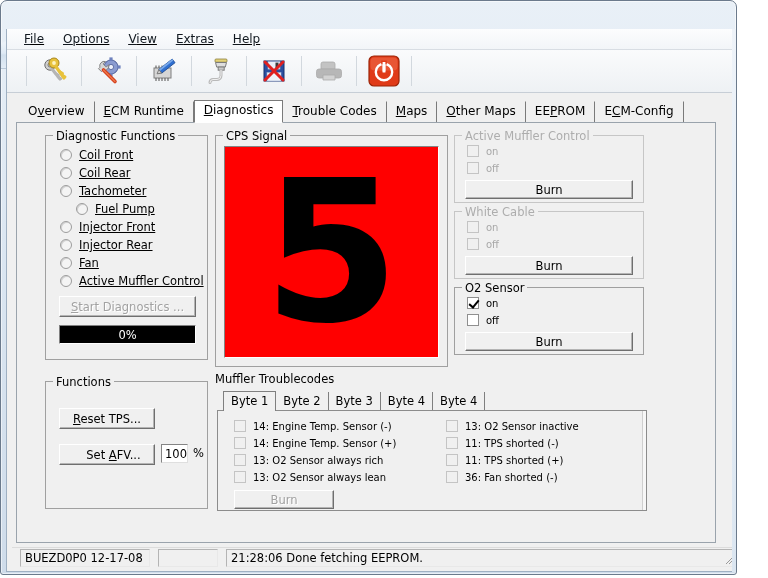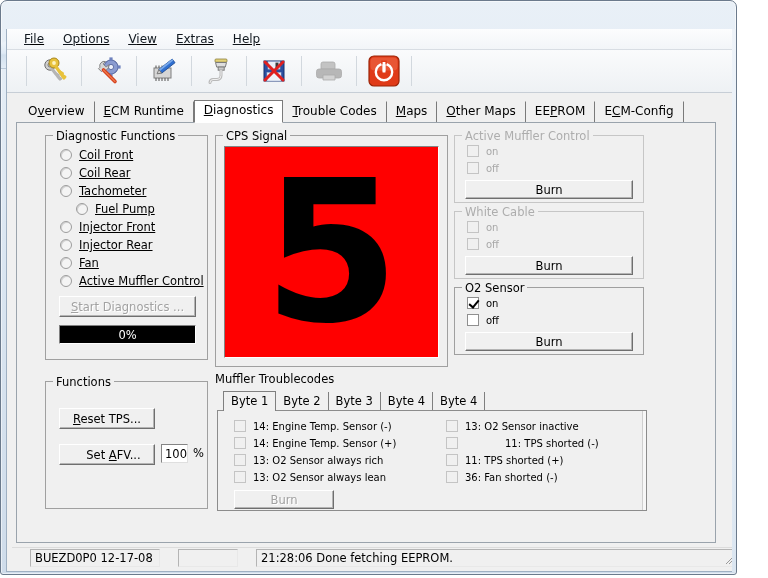--- a/index.html
+++ b/index.html
@@ -323,21 +323,21 @@
     display: flex; align-items: stretch;
   }
   .sb-cell {
     border: 1px solid #b4b4b4;
     border-right-color: #e8e8e8;
     border-bottom-color: #e8e8e8;
     font-size: 11.5px; color: #000;
     display: flex; align-items: center;
     padding-left: 4px;
     white-space: nowrap;
-    margin: 1px 0 1px 18px;
+    margin: 1px 0 1px 8px;
   }
   #sb1 { width: 130px; }
   #sb2 { width: 60px; }
   #sb3 { flex: 1; position: relative; margin-right: 1px; }
   #sb-grip {
     position: absolute; right: 2px; bottom: 1px;
     width: 12px; height: 12px;
   }
 
   
@@ -650,21 +650,21 @@
         </div>
         <div class="cb-row dim" style="left:16px; top:60px;">
           <span class="cb-mark"></span>
           <span style="color:#000">13: O2 Sensor always lean</span>
         </div>
 
         <div class="cb-row dim" style="left:228px; top:9px;">
           <span class="cb-mark"></span>
           <span style="color:#000">13: O2 Sensor inactive</span>
         </div>
-        <div class="cb-row dim" style="left:228px; top:26px;gap:40px;">
+        <div class="cb-row dim" style="left:228px; top:26px;">
           <span class="cb-mark"></span>
           <span style="color:#000">11: TPS shorted (-)</span>
         </div>
         <div class="cb-row dim" style="left:228px; top:43px;">
           <span class="cb-mark"></span>
           <span style="color:#000">11: TPS shorted (+)</span>
         </div>
         <div class="cb-row dim" style="left:228px; top:60px;">
           <span class="cb-mark"></span>
           <span style="color:#000">36: Fan shorted (-)</span>

